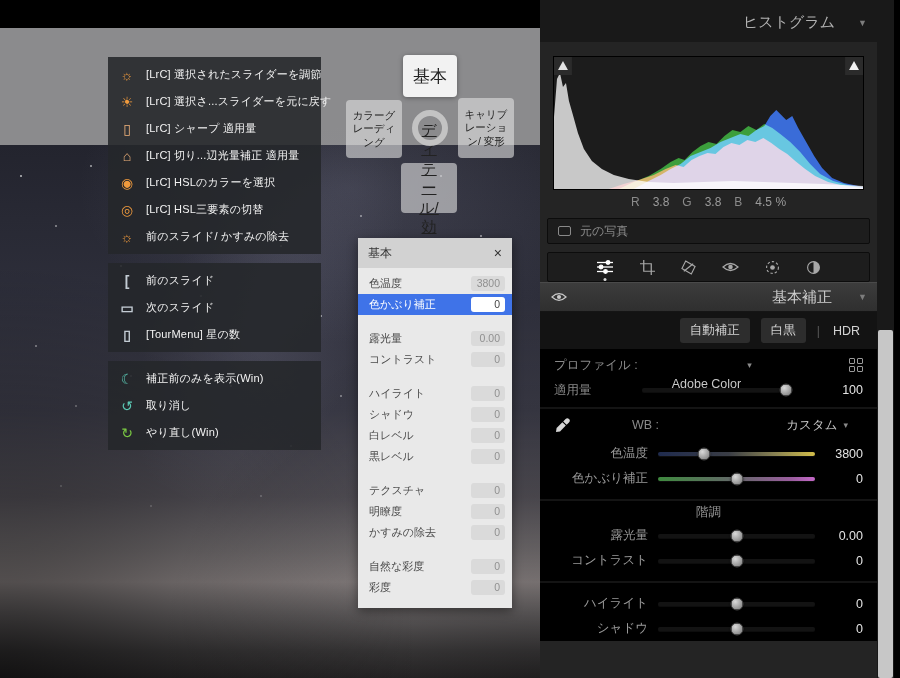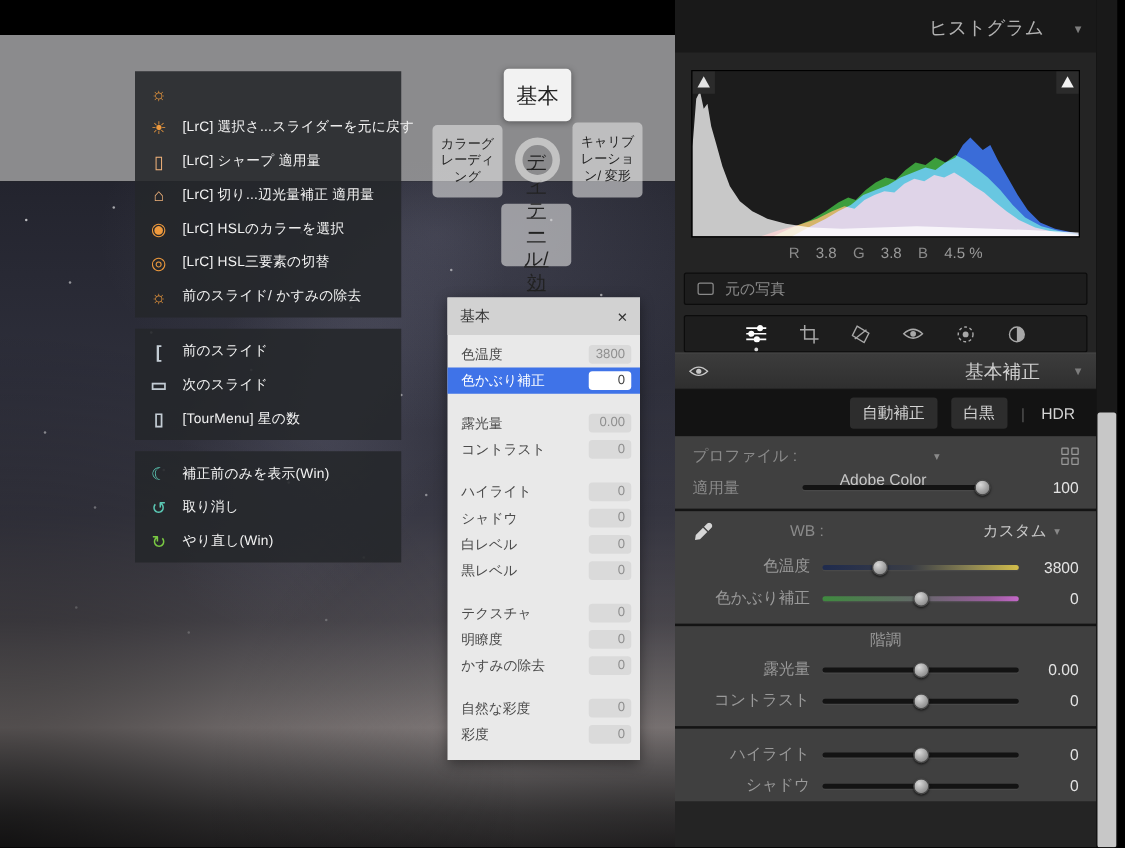--- a/index.html
+++ b/index.html
@@ -101,21 +101,21 @@
                   display:flex; align-items:center; padding:0 11px; border-top:1px solid #4a4a4a; border-bottom:1px solid #151515; }
   .basic-title { margin-left:auto; margin-right:34px; font-size:15px; color:#cfcfcf; }
   .basic-header .tri { position:absolute; right:550px; }
 
   .btn-strip { height:37px; background:#131313; display:flex; align-items:center; justify-content:flex-end;
                gap:11px; padding:0 15px; }
   .pillbtn { background:#2d2d2d; color:#d4d4d4; font-size:12.5px; padding:4px 10px; border-radius:3px; }
   .flatbtn { color:#d4d4d4; font-size:12.5px; padding:4px 2px; }
   .btn-div { color:#5a5a5a; font-size:12px; }
 
-  .block { background:#404040; }
+  .block { background:#000000; }
   .profile-row { display:flex; align-items:center; height:28px; padding:4px 14px 0; }
   .p-label { color:#8a8a8a; font-size:12.5px; }
   .p-value { color:#c8c8c8; font-size:12.5px; margin-left:34px;margin-top:38px; }
   .chev { color:#8a8a8a; font-size:9px; margin-left:6px; }
   .grid-icon { margin-left:auto; display:grid; grid-template-columns:6px 6px; grid-template-rows:6px 6px; gap:2px; }
   .grid-icon i { border:1px solid #9a9a9a; border-radius:1px; }
 
   .amount-row { display:flex; align-items:center; height:30px; padding:2px 14px 6px; gap:26px; }
   .amount-label { width:62px; color:#8a8a8a; font-size:12.5px; }
 
@@ -153,20 +153,21 @@
     <div class="photo">
       <div class="milkyway"></div>
       <div class="stars"></div>
       <div class="vignette"></div>
     </div>
 
     <div class="menu">
       <div class="menu-group">
         <div class="mrow">
           <span class="micon ic-o">☼</span>
+          <span class="mlabel">[LrC] 選択されたスライダーを調節</span>
         </div>
         <div class="mrow">
           <span class="micon ic-o">☀</span>
           <span class="mlabel">[LrC] 選択さ...スライダーを元に戻す</span>
         </div>
         <div class="mrow">
           <span class="micon ic-o2">▯</span>
           <span class="mlabel">[LrC] シャープ 適用量</span>
         </div>
         <div class="mrow">

